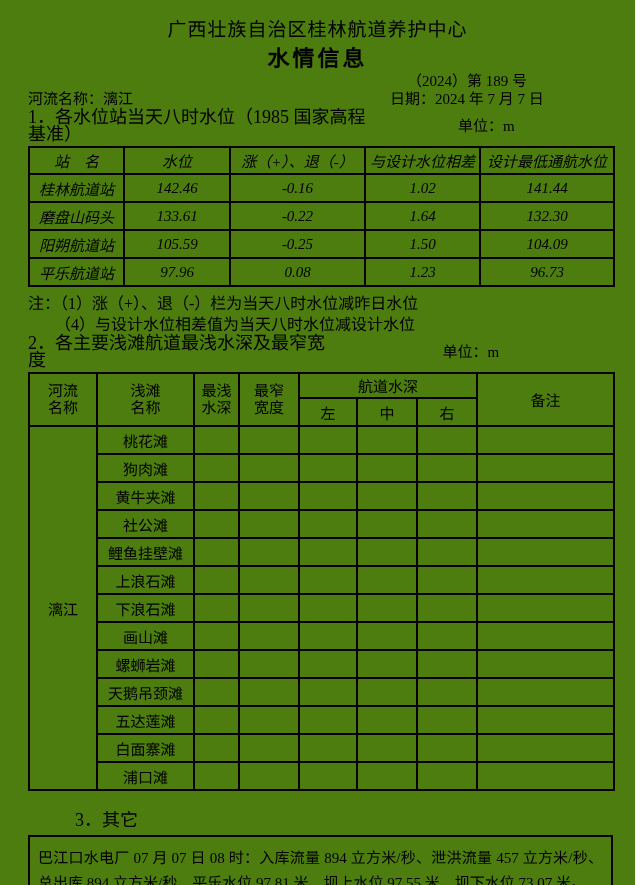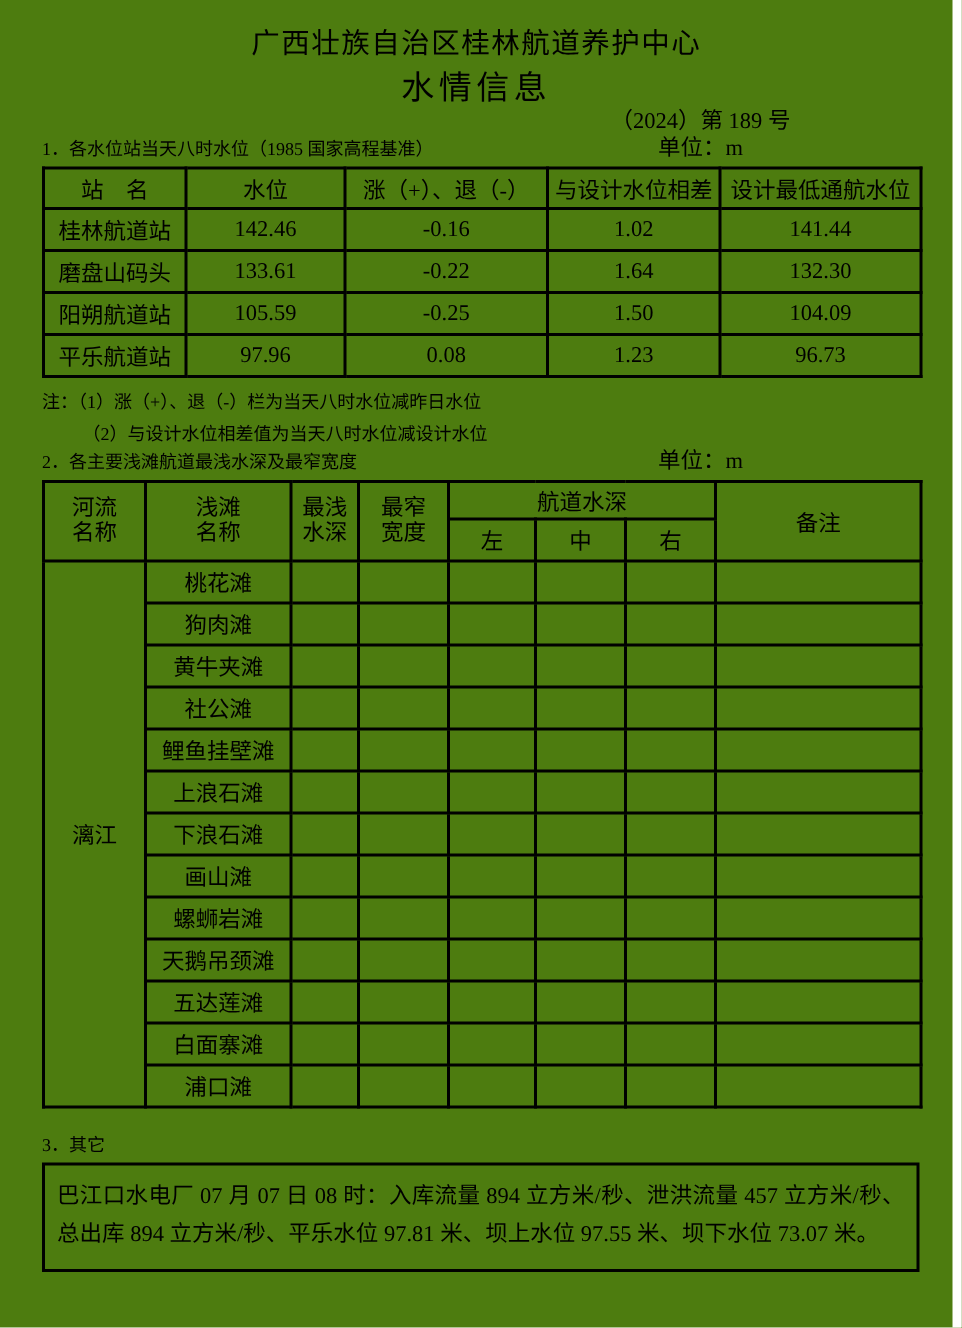--- a/index.html
+++ b/index.html
@@ -15,64 +15,64 @@
   }
   .org-title {
     text-align:center;
     font-size:19px;
     line-height:24px;
     letter-spacing:1px;
   }
   .doc-title {
     text-align:center;
     font-size:22px;
-    font-weight:normal;
+    font-weight:bold;
     line-height:26px;
     margin-top:4px;
     letter-spacing:3px;
   }
   .meta-row {
     display:flex;
     justify-content:space-between;
     align-items:center;
     font-size:15px;
     line-height:17px;
     margin-top:1px;
   }
   .meta-left { text-align:left; }
   .meta-right { width:280px; text-align:center; }
-  .section-heading { font-size:12px; }
+  .section-heading { font-size:18px; }
   table {
     border-collapse:collapse;
     table-layout:fixed;
     width:585px;
   }
   td {
     border:2px solid #000000;
     text-align:center;
     vertical-align:middle;
     font-size:15px;
     padding:0 2px;
     overflow:hidden;
   }
-  .t1 { margin-top:3px; }
+  .t1 { margin-top:3px;font-style:italic; }
   .t1 .hdr td { height:25px; }
   .t1 td { height:26px; }
   .t2 td { height:26px; }
   .t2 .hdr1 td { height:23px; }
   .t2 .hdr2 td { height:26px; }
   .pre { white-space:pre-line; line-height:17px; }
   .notes {
     margin-top:6px;
-    font-size:12px;
+    font-size:16px;
     line-height:21px;
   }
   .notes .note2 { padding-left:27px; }
   .sec2 { margin-top:0; margin-bottom:3px; }
-  .s3 { margin-top:14px; margin-bottom:4px; }
+  .s3 { margin-top:14px; margin-bottom:4px;margin-left:47px; }
   .other-box {
     width:585px;
     box-sizing:border-box;
     border:2px solid #000000;
     padding:9px 8px 10px 8px;
     font-size:15px;
     line-height:25px;
     text-align:justify;
   }
 </style>
@@ -80,20 +80,24 @@
 <body>
 
 <div class="page">
 
   <div class="org-title">广西壮族自治区桂林航道养护中心</div>
   <div class="doc-title">水情信息</div>
 
   <div class="meta-row">
     <div class="meta-left"></div>
     <div class="meta-right">（2024）第 189 号</div>
+  </div>
+  <div class="meta-row">
+    <div class="meta-left">河流名称：漓江</div>
+    <div class="meta-right">日期：2024 年 7 月 7 日</div>
   </div>
   <div class="meta-row">
     <div class="meta-left section-heading">1．各水位站当天八时水位（1985 国家高程基准）</div>
     <div class="meta-right">单位：m</div>
   </div>
 
   <table class="t1">
     <colgroup>
       <col style="width:95px">
         <col style="width:106px">
@@ -135,21 +139,21 @@
       <td>97.96</td>
       <td>0.08</td>
       <td>1.23</td>
       <td>96.73</td>
     </tr>
   </tbody>
     </table>
 
   <div class="notes">
     <div>注：（1）涨（+）、退（-）栏为当天八时水位减昨日水位</div>
-    <div class="note2">（2）与设计水位相差值为当天八时水位减设计水位</div>
+    <div class="note2">（4）与设计水位相差值为当天八时水位减设计水位</div>
   </div>
 
   <div class="meta-row sec2">
     <div class="meta-left section-heading">2．各主要浅滩航道最浅水深及最窄宽度</div>
     <div class="meta-right">单位：m</div>
   </div>
 
   <table class="t2">
     <colgroup>
       <col style="width:68px">

